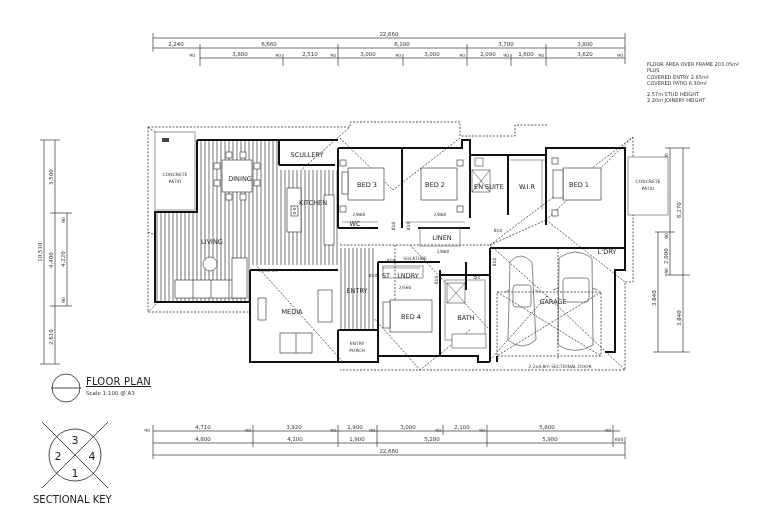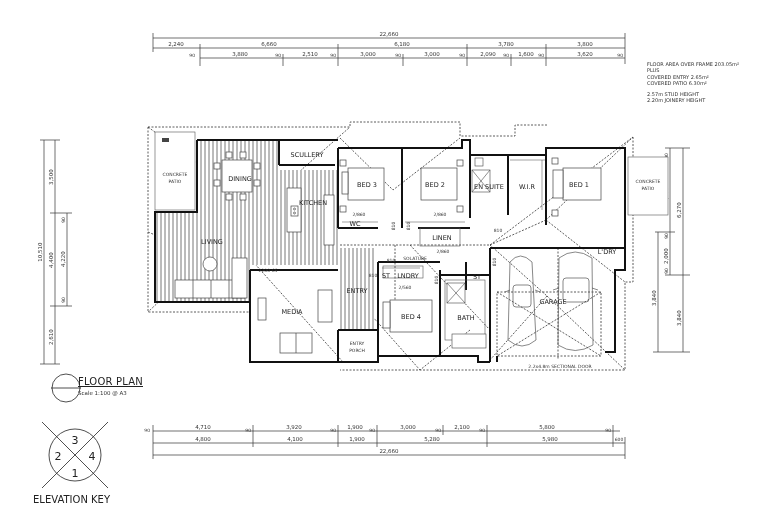--- a/index.html
+++ b/index.html
@@ -3,21 +3,21 @@
 <meta charset="utf-8">
 <style>
   html, body { margin:0; padding:0; background:#ffffff; }
   body { width:768px; height:512px; position:relative; overflow:hidden; font-family:"DejaVu Sans", sans-serif; color:#222; }
   svg { position:absolute; left:0; top:0; }
   .dim { font-family:"DejaVu Sans", sans-serif; font-size:5.5px; fill:#333; }
   .room { font-family:"DejaVu Sans", sans-serif; font-size:6.5px; fill:#222; }
   .small { font-family:"DejaVu Sans", sans-serif; font-size:4.5px; fill:#333; }
   .note { position:absolute; left:647px; top:61px; font-size:5px; line-height:6.4px; color:#333; font-family:"DejaVu Sans", sans-serif; }
   .note div { white-space:nowrap; }
-  .title-block { position:absolute; left:78px; top:376px; }
+  .title-block { position:absolute; left:86px; top:376px; }
   .title-block .t { font-size:10px; text-decoration:underline; color:#222; letter-spacing:0.2px; }
   .title-block .s { font-size:5.5px; color:#333; margin-top:3px; }
   .elev-label { position:absolute; left:33px; top:494px; font-size:10px; color:#222; }
 </style>
 </head>
 <body>
 
 <svg width="768" height="512" viewBox="0 0 768 512">
   <defs>
     <pattern id="floorboards" width="4" height="4" patternUnits="userSpaceOnUse">
@@ -352,13 +352,13 @@
   <div style="height:4px"></div>
   <div>2.57m STUD HEIGHT</div>
   <div>2.20m JOINERY HEIGHT</div>
 </div>
 
 <div class="title-block">
   <div class="t">FLOOR PLAN</div>
   <div class="s">Scale 1:100 @ A3</div>
 </div>
 
-<div class="elev-label">ELEVATION KEY</div>
+<div class="elev-label">SECTIONAL KEY</div>
 
 </body></html>

